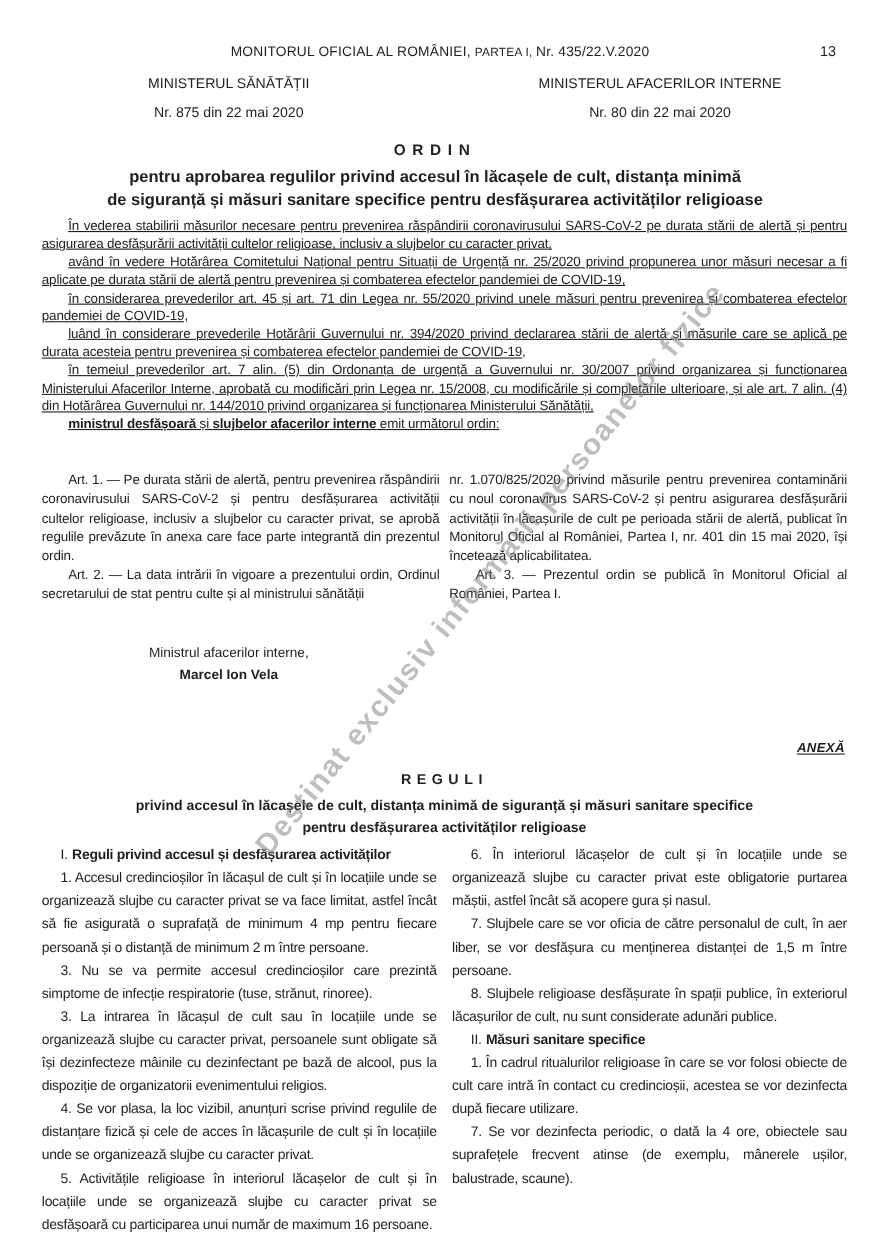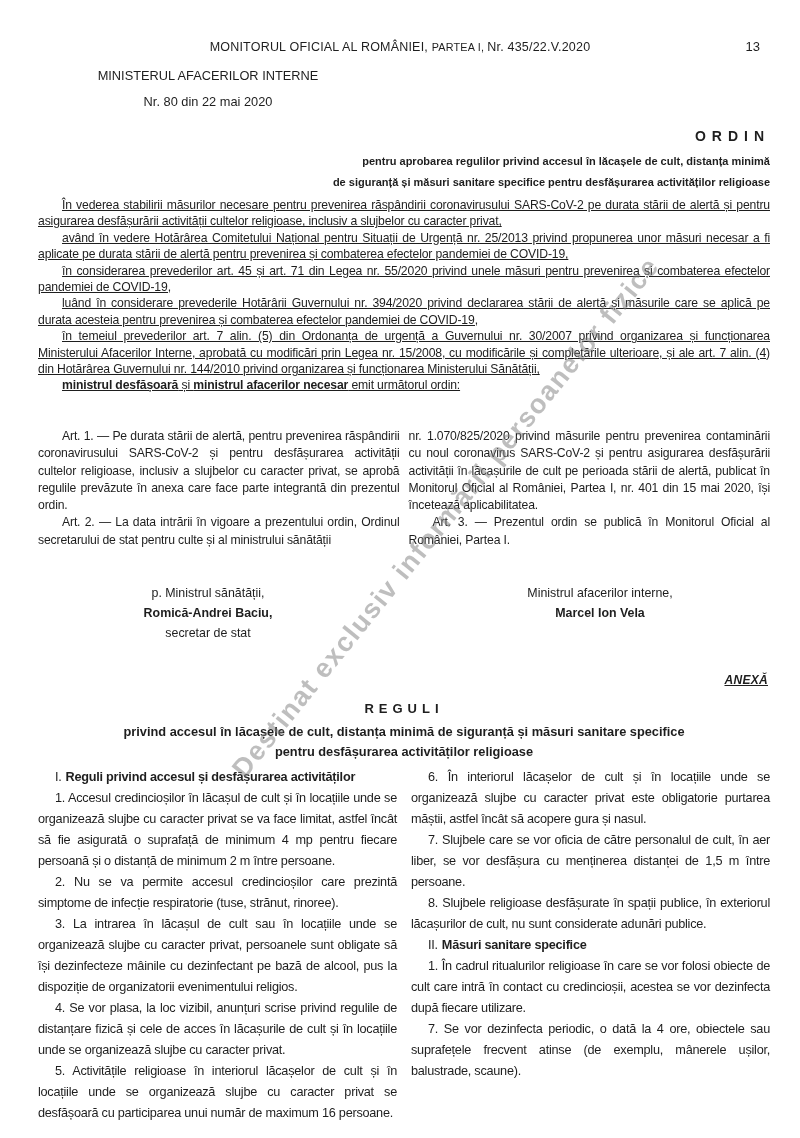--- a/index.html
+++ b/index.html
@@ -11,23 +11,23 @@
   
   .masthead { position:absolute; top:40px; left:100px; right:100px; text-align:center;
               font-size:12.5px; letter-spacing:.2px; white-space:nowrap; }
   .masthead .caps-small { font-size:10.8px; }
   .page-num { position:absolute; top:39px; right:40px; font-size:13px; }
   
   .ministries { position:absolute; top:68px; left:38px; right:30px; display:flex; justify-content:space-between; }
   .ministry { width:340px; text-align:center; font-size:12.8px; }
   .ministry .num { margin-top:11px; }
   
-  .order-head { position:absolute; top:128px; left:21px; right:30px; text-align:right; }
+  .order-head { position:absolute; top:128px; left:21px; right:30px; text-align:center; }
   .order-title { font-weight:bold; font-size:14px; letter-spacing:6px; }
-  .order-sub { font-weight:bold; font-size:11px; line-height:20.5px; margin-top:7px; }
+  .order-sub { font-weight:bold; font-size:15px; line-height:20.5px; margin-top:7px; }
   
   .preamble { position:absolute; top:197px; left:38px; right:30px;
               font-size:12.2px; line-height:16.4px; text-align:justify; letter-spacing:-.15px; }
   .preamble p { margin:0; text-indent:24px;text-decoration:underline; }
   .enacting { margin-top:7px; }
   .b { font-weight:bold; }
   
   .cols1 { position:absolute; top:428px; left:38px; right:30px; display:flex; gap:9px;
            font-size:12.2px; line-height:17.3px; text-align:justify; letter-spacing:-.15px; }
   .cols1 .col { flex:1; min-width:0; }
@@ -63,80 +63,79 @@
 
 <div class="page">
 
   <div class="watermark">Destinat exclusiv informării persoanelor fizice</div>
 
   <div class="masthead"><span>MONITORUL OFICIAL AL ROMÂNIEI, </span><span class="caps-small">PARTEA I, </span><span>Nr. 435/22.V.2020</span></div>
   <div class="page-num">13</div>
 
   <div class="ministries">
     <div class="ministry">
+      <div>MINISTERUL SĂNĂTĂȚII</div>
+      <div class="num">Nr. 875 din 22 mai 2020</div>
+    </div>
+    <div class="ministry">
       <div>MINISTERUL AFACERILOR INTERNE</div>
       <div class="num">Nr. 80 din 22 mai 2020</div>
     </div>
   </div>
 
   <div class="order-head">
     <div class="order-title">ORDIN</div>
     <div class="order-sub">
       <div>pentru aprobarea regulilor privind accesul în lăcașele de cult, distanța minimă</div>
       <div>de siguranță și măsuri sanitare specifice pentru desfășurarea activităților religioase</div>
     </div>
   </div>
 
   <div class="preamble">
     <p>În vederea stabilirii măsurilor necesare pentru prevenirea răspândirii coronavirusului SARS-CoV-2 pe durata stării de alertă și pentru asigurarea desfășurării activității cultelor religioase, inclusiv a slujbelor cu caracter privat,</p>
-    <p>având în vedere Hotărârea Comitetului Național pentru Situații de Urgență nr. 25/2013 privind propunerea unor măsuri necesar a fi aplicate pe durata stării de alertă pentru prevenirea și combaterea efectelor pandemiei de COVID-19,</p>
+    <p>având în vedere Hotărârea Comitetului Național pentru Situații de Urgență nr. 25/2020 privind propunerea unor măsuri necesar a fi aplicate pe durata stării de alertă pentru prevenirea și combaterea efectelor pandemiei de COVID-19,</p>
     <p>în considerarea prevederilor art. 45 și art. 71 din Legea nr. 55/2020 privind unele măsuri pentru prevenirea și combaterea efectelor pandemiei de COVID-19,</p>
     <p>luând în considerare prevederile Hotărârii Guvernului nr. 394/2020 privind declararea stării de alertă și măsurile care se aplică pe durata acesteia pentru prevenirea și combaterea efectelor pandemiei de COVID-19,</p>
     <p>în temeiul prevederilor art. 7 alin. (5) din Ordonanța de urgență a Guvernului nr. 30/2007 privind organizarea și funcționarea Ministerului Afacerilor Interne, aprobată cu modificări prin Legea nr. 15/2008, cu modificările și completările ulterioare, și ale art. 7 alin. (4) din Hotărârea Guvernului nr. 144/2010 privind organizarea și funcționarea Ministerului Sănătății,</p>
-    <p class="enacting"><span class="b">ministrul desfășoară</span><span> și </span><span class="b">ministrul afacerilor necesar</span><span> emit următorul ordin:</span></p>
+    <p class="enacting"><span class="b">ministrul desfășoară</span><span> și </span><span class="b">slujbelor afacerilor interne</span><span> emit următorul ordin:</span></p>
   </div>
 
   <div class="cols1">
     <div class="col">
       <p>Art. 1. — Pe durata stării de alertă, pentru prevenirea răspândirii coronavirusului SARS-CoV-2 și pentru desfășurarea activității cultelor religioase, inclusiv a slujbelor cu caracter privat, se aprobă regulile prevăzute în anexa care face parte integrantă din prezentul ordin.</p>
       <p>Art. 2. — La data intrării în vigoare a prezentului ordin, Ordinul secretarului de stat pentru culte și al ministrului sănătății</p>
     </div>
     <div class="col">
       <p class="cont">nr. 1.070/825/2020 privind măsurile pentru prevenirea contaminării cu noul coronavirus SARS-CoV-2 și pentru asigurarea desfășurării activității în lăcașurile de cult pe perioada stării de alertă, publicat în Monitorul Oficial al României, Partea I, nr. 401 din 15 mai 2020, își încetează aplicabilitatea.</p>
       <p>Art. 3. — Prezentul ordin se publică în Monitorul Oficial al României, Partea I.</p>
     </div>
   </div>
 
   <div class="signatures">
-    <div class="sig">
-      <div>p. Ministrul sănătății,</div>
-      <div class="name">Romică-Andrei Baciu,</div>
-      <div>secretar de stat</div>
-    </div>
     <div class="sig">
       <div>Ministrul afacerilor interne,</div>
       <div class="name">Marcel Ion Vela</div>
     </div>
   </div>
 
   <div class="annex-label">ANEXĂ</div>
 
   <div class="annex-head">
     <div class="annex-title">REGULI</div>
     <div class="annex-sub">
       <div>privind accesul în lăcașele de cult, distanța minimă de siguranță și măsuri sanitare specifice</div>
       <div>pentru desfășurarea activităților religioase</div>
     </div>
   </div>
 
   <div class="cols2">
     <div class="col">
       <p><span class="sec-marker">I.</span><span class="b">Reguli privind accesul și desfășurarea activităților</span></p>
       <p>1. Accesul credincioșilor în lăcașul de cult și în locațiile unde se organizează slujbe cu caracter privat se va face limitat, astfel încât să fie asigurată o suprafață de minimum 4 mp pentru fiecare persoană și o distanță de minimum 2 m între persoane.</p>
-      <p>2. Nu se va permite accesul credincioșilor care prezintă simptome de infecție respiratorie (tuse, strănut, rinoree).</p>
+      <p>3. Nu se va permite accesul credincioșilor care prezintă simptome de infecție respiratorie (tuse, strănut, rinoree).</p>
       <p>3. La intrarea în lăcașul de cult sau în locațiile unde se organizează slujbe cu caracter privat, persoanele sunt obligate să își dezinfecteze mâinile cu dezinfectant pe bază de alcool, pus la dispoziție de organizatorii evenimentului religios.</p>
       <p>4. Se vor plasa, la loc vizibil, anunțuri scrise privind regulile de distanțare fizică și cele de acces în lăcașurile de cult și în locațiile unde se organizează slujbe cu caracter privat.</p>
       <p>5. Activitățile religioase în interiorul lăcașelor de cult și în locațiile unde se organizează slujbe cu caracter privat se desfășoară cu participarea unui număr de maximum 16 persoane.</p>
     </div>
     <div class="col">
       <p>6. În interiorul lăcașelor de cult și în locațiile unde se organizează slujbe cu caracter privat este obligatorie purtarea măștii, astfel încât să acopere gura și nasul.</p>
       <p>7. Slujbele care se vor oficia de către personalul de cult, în aer liber, se vor desfășura cu menținerea distanței de 1,5 m între persoane.</p>
       <p>8. Slujbele religioase desfășurate în spații publice, în exteriorul lăcașurilor de cult, nu sunt considerate adunări publice.</p>
       <p><span class="sec-marker">II.</span><span class="b">Măsuri sanitare specifice</span></p>
       <p>1. În cadrul ritualurilor religioase în care se vor folosi obiecte de cult care intră în contact cu credincioșii, acestea se vor dezinfecta după fiecare utilizare.</p>

